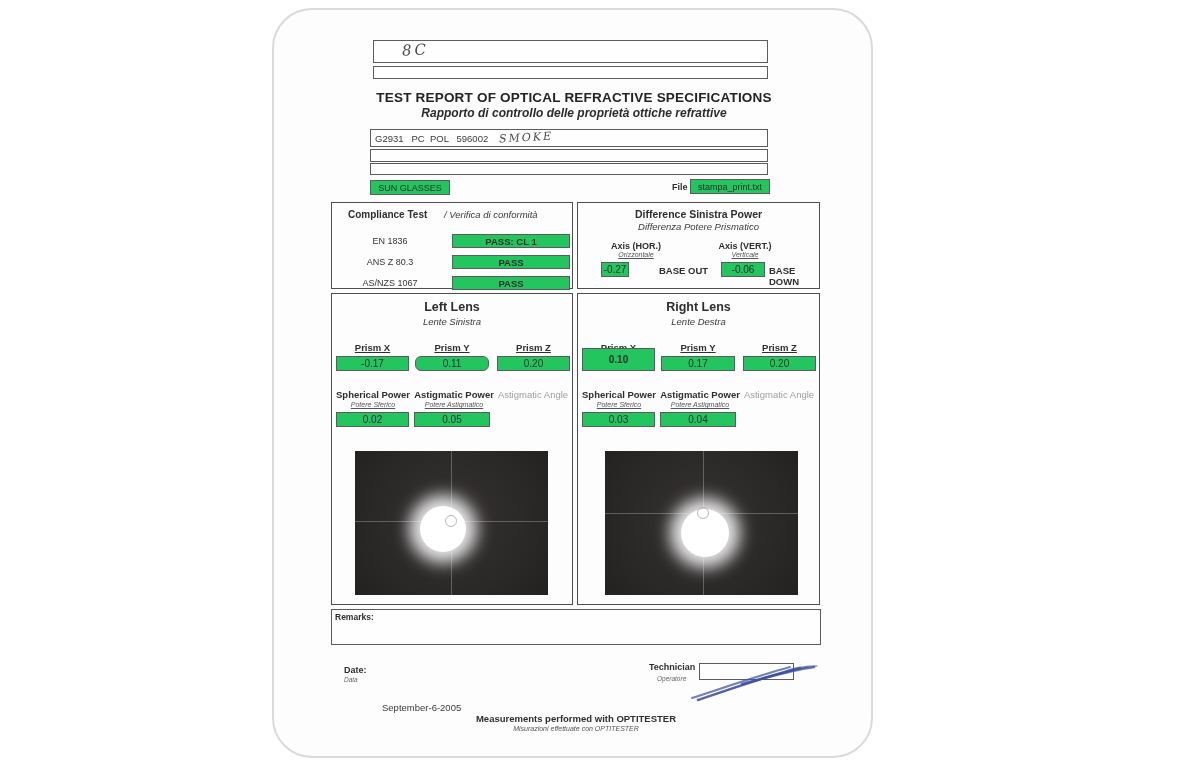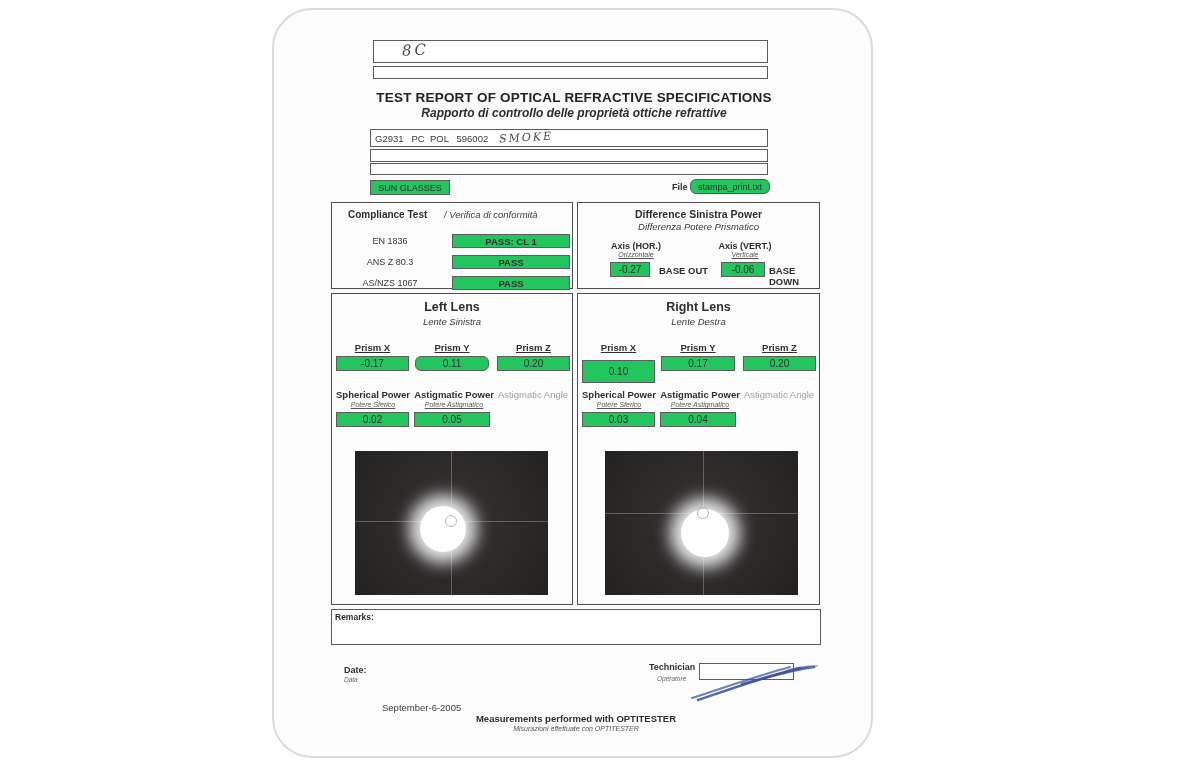--- a/index.html
+++ b/index.html
@@ -63,21 +63,21 @@
 
     <div class="abs fbox" style="left:96px; top:119px; width:398px; height:18px;">
       <span class="abs pre" style="left:4px; top:3px; font-size:9.5px; color:#3a3a3a;">G2931   PC  POL   596002</span>
       <span class="hand abs" style="left:128px; top:1px; font-size:11px; letter-spacing:2px; transform:rotate(-3deg);">SMOKE</span>
     </div>
     <div class="abs fbox" style="left:96px; top:139px; width:398px; height:13px;"></div>
     <div class="abs fbox" style="left:96px; top:153px; width:398px; height:12px;"></div>
 
     <div class="abs vbox" style="left:96px; top:170px; width:80px; height:15px; font-size:9px;">SUN GLASSES</div>
     <span class="abs lbl-b" style="left:398px; top:172px; font-size:9px;">File</span>
-    <div class="abs vbox" style="left:416px; top:169px; width:80px; height:15px; font-size:9px;border-radius:6px;">stampa_print.txt</div>
+    <div class="abs vbox" style="left:416px; top:169px; width:80px; height:15px; font-size:9px;">stampa_print.txt</div>
 
     <div class="abs section" style="left:57px; top:192px; width:242px; height:87px;">
       <span class="abs lbl-b" style="left:16px; top:6px; font-size:10px;">Compliance Test</span>
       <span class="abs it" style="left:112px; top:6px; font-size:9.5px; color:#3a3a3a;">/ Verifica di conformità</span>
 
       <div>
         <span class="abs ctr" style="left:8px; top:33px; width:100px; font-size:9px; color:#353535;">EN 1836</span>
         <div class="abs vbox" style="left:120px; top:31px; width:118px; height:14px; font-size:9.5px; font-weight:bold;">PASS: CL 1</div>
       </div>
       <div>
@@ -89,21 +89,21 @@
         <div class="abs vbox" style="left:120px; top:73px; width:118px; height:14px; font-size:9.5px; font-weight:bold;">PASS</div>
       </div>
     </div>
 
     <div class="abs section" style="left:303px; top:192px; width:243px; height:87px;">
       <div class="abs ctr lbl-b" style="left:0; top:5px; width:100%; font-size:10.5px;">Difference Sinistra Power</div>
       <div class="abs ctr it" style="left:0; top:18px; width:100%; font-size:9.5px; color:#3a3a3a;">Differenza Potere Prismatico</div>
 
       <span class="abs ctr lbl-b" style="left:20px; top:38px; width:76px; font-size:9px;">Axis (HOR.)</span>
       <span class="abs ctr it u" style="left:20px; top:48px; width:76px; font-size:7px; color:#555;">Orizzontale</span>
-      <div class="abs vbox" style="left:32px; top:59px; width:40px; height:15px;">-0.27</div>
+      <div class="abs vbox" style="left:23px; top:59px; width:28px; height:15px;">-0.27</div>
       <span class="abs lbl-b" style="left:81px; top:62px; font-size:9.5px;">BASE OUT</span>
 
       <span class="abs ctr lbl-b" style="left:129px; top:38px; width:76px; font-size:9px;">Axis (VERT.)</span>
       <span class="abs ctr it u" style="left:129px; top:48px; width:76px; font-size:7px; color:#555;">Verticale</span>
       <div class="abs vbox" style="left:143px; top:59px; width:44px; height:15px;">-0.06</div>
       <span class="abs lbl-b" style="left:191px; top:62px; font-size:9.5px;">BASE DOWN</span>
     </div>
 
     <div class="abs section" style="left:57px; top:283px; width:242px; height:312px;">
       <div class="abs ctr lbl-b" style="left:0; top:6px; width:100%; font-size:12.5px;">Left Lens</div>
@@ -132,21 +132,21 @@
       </div>
     </div>
 
     <div class="abs section" style="left:303px; top:283px; width:243px; height:312px;">
       <div class="abs ctr lbl-b" style="left:0; top:6px; width:100%; font-size:12.5px;">Right Lens</div>
       <div class="abs ctr it" style="left:0; top:22px; width:100%; font-size:9.5px; color:#3a3a3a;">Lente Destra</div>
 
       <span class="abs ctr lbl-b u" style="left:4px; top:48px; width:73px; font-size:9.5px;">Prism X</span>
       <span class="abs ctr lbl-b u" style="left:83px; top:48px; width:74px; font-size:9.5px;">Prism Y</span>
       <span class="abs ctr lbl-b u" style="left:165px; top:48px; width:73px; font-size:9.5px;">Prism Z</span>
-      <div class="abs vbox" style="left:4px; top:66px; width:73px; height:23px;">0.10</div>
+      <div class="abs vbox" style="left:4px; top:54px; width:73px; height:23px;font-weight:bold;">0.10</div>
       <div class="abs vbox" style="left:83px; top:62px; width:74px; height:15px;">0.17</div>
       <div class="abs vbox" style="left:165px; top:62px; width:73px; height:15px;">0.20</div>
 
       <span class="abs ctr lbl-b" style="left:0px; top:95px; width:82px; font-size:9.5px;">Spherical Power</span>
       <span class="abs ctr lbl-b" style="left:80px; top:95px; width:84px; font-size:9.5px;">Astigmatic Power</span>
       <span class="abs ctr gray" style="left:160px; top:95px; width:82px; font-size:9.5px;">Astigmatic Angle</span>
       <span class="abs ctr it u" style="left:0px; top:107px; width:82px; font-size:7px; color:#555;">Potere Sferico</span>
       <span class="abs ctr it u" style="left:80px; top:107px; width:84px; font-size:7px; color:#555;">Potere Astigmatico</span>
       <div class="abs vbox" style="left:4px; top:118px; width:73px; height:15px;">0.03</div>
       <div class="abs vbox" style="left:82px; top:118px; width:76px; height:15px;">0.04</div>

